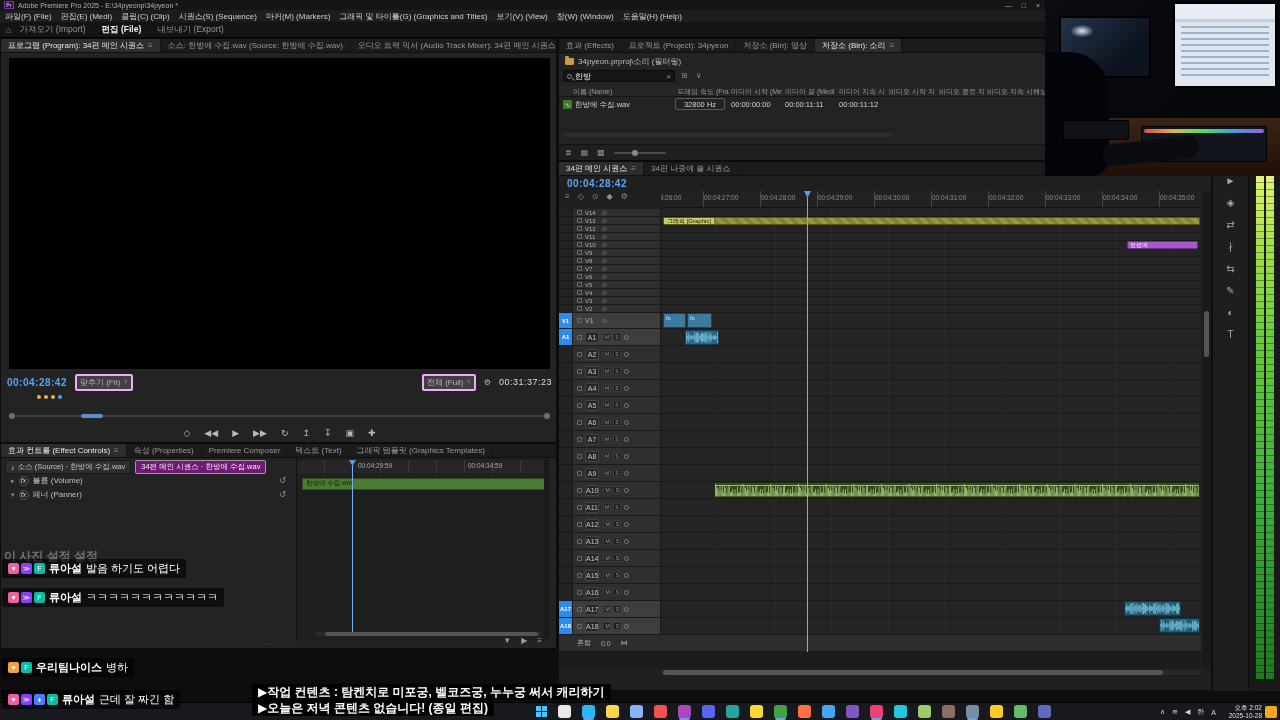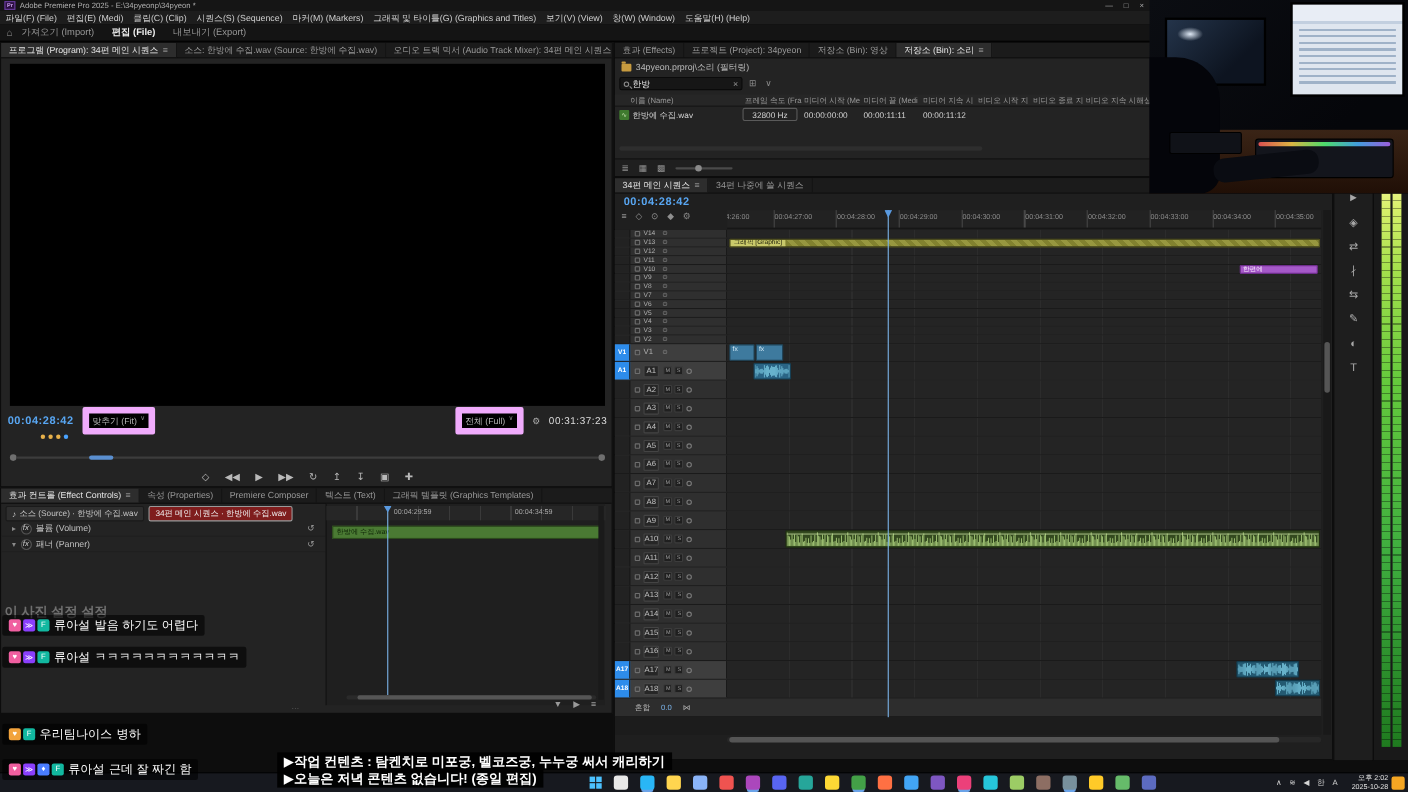--- a/index.html
+++ b/index.html
@@ -23,36 +23,36 @@
   #wsbar{position:absolute;left:0;top:22px;width:1280px;height:16px;background:#141414;display:flex;align-items:center;border-bottom:1px solid #000;z-index:3}
   #home-icon{margin:0 8px 0 6px;color:#9a9a9a;font-size:9px}
   #ws-tabs{display:flex;gap:16px;font-size:8.5px;color:#979797}
   .ws-tab.active{color:#f0f0f0;font-weight:bold}
 
   
   #program-panel{left:0;top:38px;width:557px;height:405px}
   #prog-video{position:absolute;left:8px;top:19px;width:541px;height:311px;background:#000}
   #prog-controls{position:absolute;left:6px;top:336px;width:545px;height:14px;display:flex;align-items:center;gap:8px;font-size:8px;color:#b5b5b5}
   #prog-controls .spacer{flex:1}
-  .dd{display:flex;align-items:flex-start;padding:1px 3px;background:#000000;border:6px solid #f0abfc;border-radius:2px}
+  .dd{display:flex;align-items:flex-start;padding:1px 3px;background:#404040;border:2px solid #f0abfc;border-radius:2px}
   #prog-dur{color:#dcdcdc;font-size:9px;letter-spacing:.5px}
   #prog-markers{position:absolute;left:36px;top:356px;display:flex;gap:3px}
   .mdot{width:4px;height:4px;border-radius:50%}
   #prog-zoom{position:absolute;left:8px;top:374px;width:541px;height:6px}
   #prog-zoom .bar{position:absolute;left:6px;right:6px;top:2px;height:2px;background:#3c3c3c;border-radius:2px}
   #prog-zoom .dot{position:absolute;top:0;width:6px;height:6px;border-radius:50%;background:#6f6f6f}
   #prog-zoom .dot.l{left:0}#prog-zoom .dot.r{right:0}
   #prog-zoom .zhandle{position:absolute;left:72px;top:1px;width:22px;height:4px;background:#5a8fd0;border-radius:2px}
   #prog-transport{position:absolute;left:0;top:386px;width:557px;height:16px;display:flex;align-items:center;justify-content:center;gap:14px;color:#b9b9b9;font-size:9px}
 
   
   #ec-panel{left:0;top:443px;width:557px;height:206px}
   #ec-chips{position:absolute;left:4px;top:16px;display:flex;gap:4px;font-size:7.5px;color:#c5c5c5}
   .chip{display:flex;align-items:center;gap:3px;background:#2e2e2e;border:1px solid #1a1a1a;border-radius:2px;padding:1px 5px;white-space:nowrap}
-  .chip.active{border-color:#9a9a9a;background:#7f1d1d;color:#eee}
+  .chip.active{border-color:#9a9a9a;background:#701a75;color:#eee}
   #ec-left{position:absolute;left:0;top:30px;width:295px;height:160px;font-size:8px}
   .ec-section{height:14px;display:flex;align-items:center;padding-left:6px;background:#2a2a2a;border-bottom:1px solid #191919;color:#d8d8d8;font-weight:bold}
   .ec-row{height:14px;display:flex;align-items:center;gap:4px;padding-left:10px;border-bottom:1px solid #202020;color:#c0c0c0}
   .ec-row.child{padding-left:22px}
   .tw{color:#8a8a8a;font-size:7px}
   .fx{font-style:italic;font-size:7px;color:#cfcfcf;border:1px solid #555;border-radius:50%;width:10px;height:10px;display:flex;align-items:center;justify-content:center}
   .reset{margin-left:auto;margin-right:10px;color:#9a9a9a}
   .ec-row .blueval{margin-left:70px}
   #ec-mini{position:absolute;left:295px;top:14px;width:254px;height:183px;background:#1f1f1f;border-left:1px solid #121212}
   #ec-ruler{position:absolute;left:0;top:2px;width:254px;height:13px;background:repeating-linear-gradient(90deg,#262626 0 27px,#3a3a3a 27px 28px);font-size:6.5px;color:#a8a8a8}
@@ -152,21 +152,21 @@
 
   
   #ticker1,#ticker2{position:absolute;left:252px;height:16px;line-height:16px;background:rgba(0,0,0,.92);color:#fff;font-size:12px;font-weight:bold;padding:0 6px;white-space:nowrap;z-index:45}
   #ticker1{top:684px}
   #ticker2{top:700px}
   #chat{position:absolute;left:2px;top:546px;width:270px;z-index:50}
   #chat-faint{position:absolute;left:2px;top:2px;font-size:12px;font-weight:bold;color:rgba(255,255,255,.35);white-space:nowrap}
   .chatmsg{position:absolute;left:0;display:inline-flex;flex-wrap:wrap;align-items:center;gap:4px;max-width:256px;background:rgba(0,0,0,.58);border-radius:2px;padding:2px 6px;font-size:11px;color:#fff}
   .badges{display:flex;gap:2px}
   .badge{width:11px;height:11px;border-radius:2px;font-size:7px;color:#fff;display:flex;align-items:center;justify-content:center}
-  .cuser{font-weight:normal}
+  .cuser{font-weight:bold}
   
   #webcam{position:absolute;left:1045px;top:0;width:235px;height:176px;background:linear-gradient(135deg,#0b0d12,#05060a 70%);overflow:hidden;z-index:60}
   .wc-mon1{position:absolute;left:14px;top:16px;width:92px;height:62px;background:linear-gradient(135deg,#24344a,#0d1420 70%);border:2px solid #000}
   .wc-mon1::after{content:"";position:absolute;left:8px;top:6px;width:26px;height:14px;background:radial-gradient(closest-side,#dfe9f5,rgba(120,150,190,0) 90%)}
   .wc-mon2{position:absolute;left:128px;top:2px;width:104px;height:86px;background:linear-gradient(#e8edf5 0 18%,#c2cfdf 18% 22%,#dfe6ef 22%);border:2px solid #000}
   .wc-mon2::after{content:"";position:absolute;left:6px;top:22px;right:6px;bottom:6px;background:repeating-linear-gradient(#9fb2c8 0 2px,transparent 2px 6px)}
   .wc-desk{position:absolute;left:0;top:118px;width:235px;height:58px;background:linear-gradient(#3a2416,#200f06)}
   .wc-kb{position:absolute;left:96px;top:126px;width:126px;height:36px;background:#13151c;border-radius:3px;border:1px solid #000}
   .wc-kb::before{content:"";position:absolute;left:2px;top:2px;right:2px;height:4px;background:linear-gradient(90deg,#ff5a5a,#ffd24a,#58ff7a,#4ab6ff,#b36bff);opacity:.85;border-radius:2px}
   .wc-kb2{position:absolute;left:18px;top:120px;width:66px;height:20px;background:#101218;border-radius:2px;border:1px solid #000}

